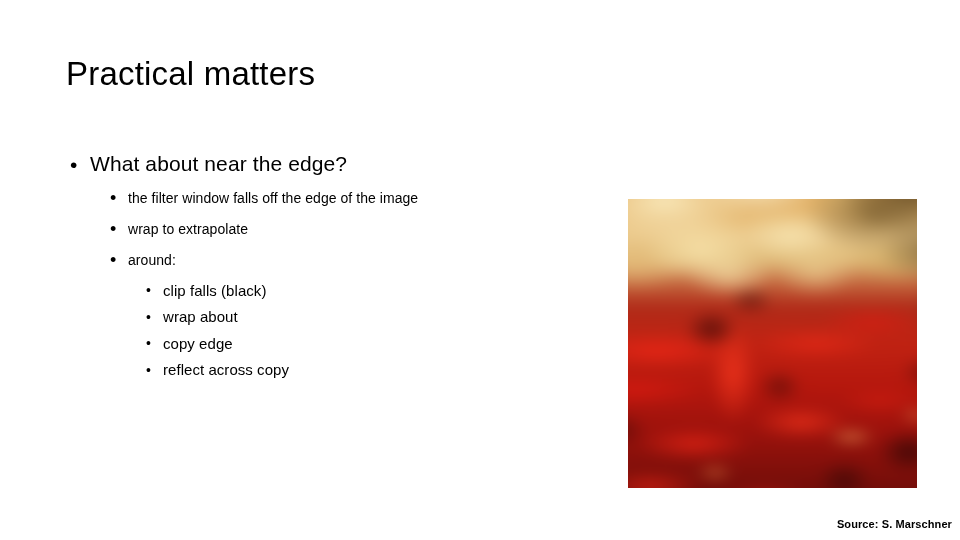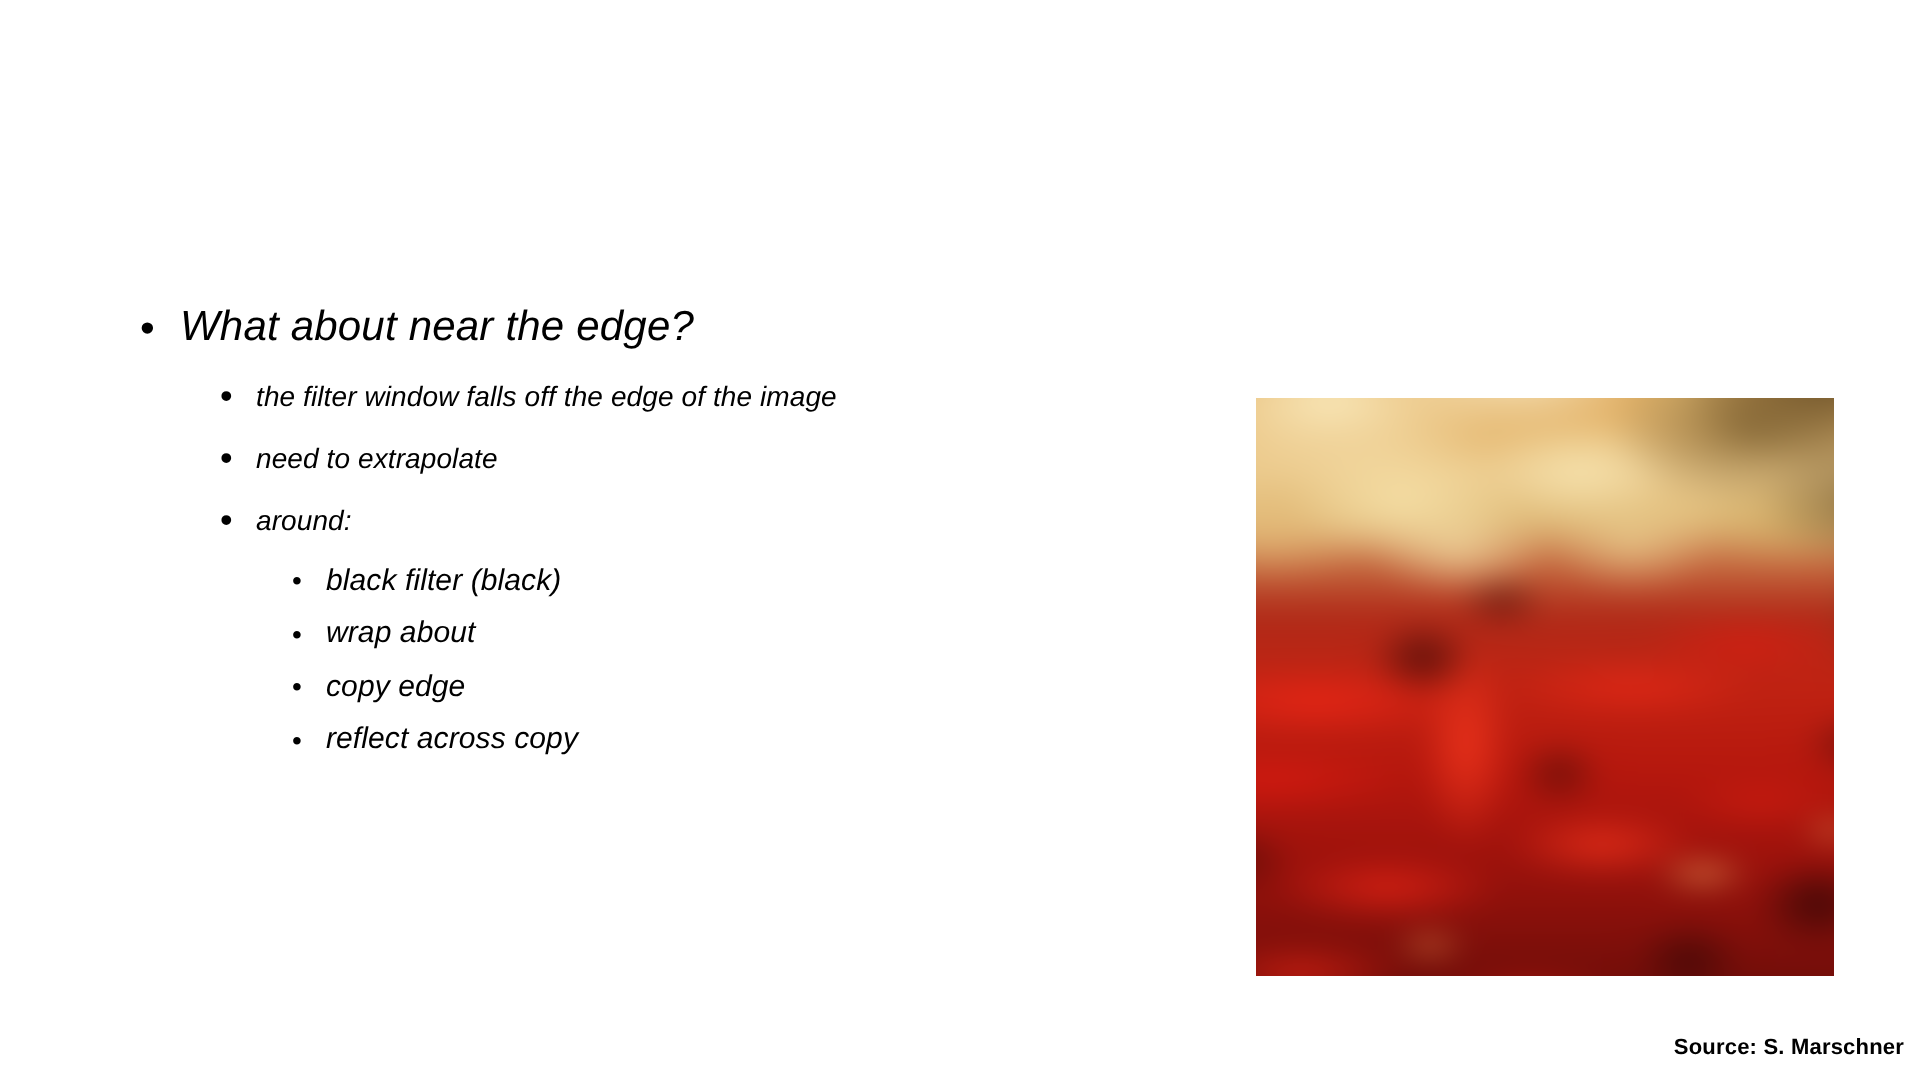--- a/index.html
+++ b/index.html
@@ -53,21 +53,20 @@
 
   .bullet-mark {
     flex: 0 0 auto;
     text-align: left;
     color: #000000;
   }
 
   .bullet-text {
     flex: 0 1 auto;
     color: #000000;
-    font-style: italic;
   }
 
   
   .lvl1 {
     padding-left: 70px;
     height: 36px;
     align-items: center;
   }
   .lvl1 .bullet-mark {
     width: 20px;
@@ -230,44 +229,45 @@
     letter-spacing: 0.1px;
     color: #000000;
     white-space: nowrap;
   }
 </style>
 </head>
 <body>
 
 <div class="slide">
 
+  <div class="slide-title">Practical matters</div>
 
   <div class="body-block">
 
     <div class="bullet-row lvl1">
       <span class="bullet-mark">•</span>
       <span class="bullet-text">What about near the edge?</span>
     </div>
 
     <div class="bullet-row lvl2">
       <span class="bullet-mark">•</span>
       <span class="bullet-text">the filter window falls off the edge of the image</span>
     </div>
     <div class="bullet-row lvl2">
       <span class="bullet-mark">•</span>
-      <span class="bullet-text">need to extrapolate</span>
+      <span class="bullet-text">wrap to extrapolate</span>
     </div>
     <div class="bullet-row lvl2">
       <span class="bullet-mark">•</span>
       <span class="bullet-text">around:</span>
     </div>
 
     <div class="bullet-row lvl3 gap-before-lvl3">
       <span class="bullet-mark">•</span>
-      <span class="bullet-text">black filter (black)</span>
+      <span class="bullet-text">clip falls (black)</span>
     </div>
     <div class="bullet-row lvl3">
       <span class="bullet-mark">•</span>
       <span class="bullet-text">wrap about</span>
     </div>
     <div class="bullet-row lvl3">
       <span class="bullet-mark">•</span>
       <span class="bullet-text">copy edge</span>
     </div>
     <div class="bullet-row lvl3">

